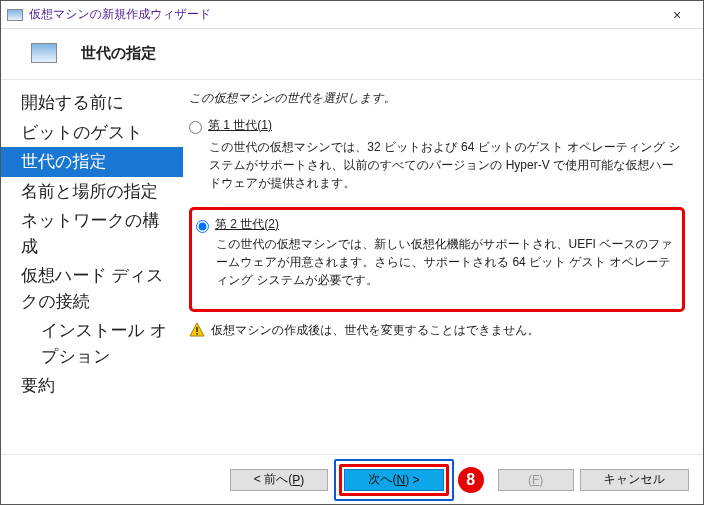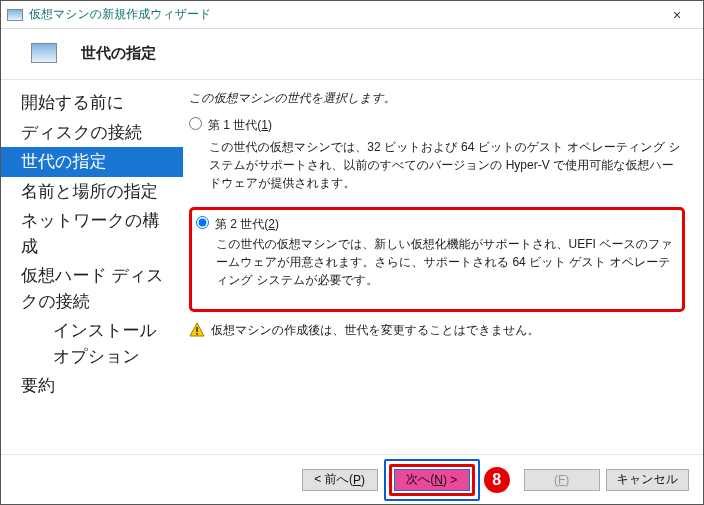--- a/index.html
+++ b/index.html
@@ -1,47 +1,47 @@
 <!DOCTYPE html>
 <html><head>
 <meta charset="utf-8">
 <style>
   * { box-sizing: border-box; margin: 0; padding: 0; font-family: "Meiryo UI", "Yu Gothic UI", "MS UI Gothic", sans-serif; }
   body { background: #fff; }
   .window { width: 704px; height: 505px; border: 1px solid #555; background: #fff; display: flex; flex-direction: column; }
   .titlebar { height: 28px; border-bottom: 1px solid #ddd; display: flex; align-items: center; padding: 0 6px; font-size: 12px; }
   .titlebar .icon { width: 16px; height: 12px; margin-right: 6px; border: 1px solid #888; background: linear-gradient(#7fb3e0,#e6f3ff); }
-  .titlebar .title { flex: 1; color: #0f766e; }
+  .titlebar .title { flex: 1; color: #4c1d95; }
   .titlebar .close { width: 40px; text-align: center; color: #333; font-size: 14px; }
   .header { display: flex; align-items: center; padding: 14px 22px 16px 30px; }
   .header .hicon { width: 26px; height: 20px; border: 1px solid #888; background: linear-gradient(#7fb3e0,#e6f3ff); margin-right: 24px; }
   .header .htitle { font-size: 15px; font-weight: bold; color: #222; }
   .divider { height: 1px; background: #e6e6e6; margin: 0; }
   .body { flex: 1; display: flex; overflow: hidden; }
   .sidebar { width: 182px; padding: 8px 0; font-size: 17px; }
   .side-item { padding: 2px 10px 2px 20px; color: #222; line-height: 1.5; cursor: default; }
-  .side-item.sub { padding-left: 40px; margin-left: 12px; }
+  .side-item.sub { padding-left: 40px; }
   .side-item.active { background: #1976d2; color: #fff; }
   .content { flex: 1; padding: 10px 18px 6px 6px; font-size: 12px; color: #222; overflow: hidden; }
   .content .prompt { margin-bottom: 10px; font-style: italic; }
-  .radio-row { display: flex; align-items: flex-start; margin-bottom: 4px; }
+  .radio-row { display: flex; align-items: flex-end; margin-bottom: 4px; text-decoration: underline; }
   .radio-row input { margin-right: 6px; }
   .radio-row .lbl { }
   .desc { margin-left: 20px; line-height: 1.5; margin-bottom: 15px; }
   .gen2-box { border: 3px solid #e60000; border-radius: 5px; padding: 6px 4px 4px 4px; margin-bottom: 10px; }
   .gen2-box .radio-row { margin-bottom: 2px; }
   .warn-row { display: flex; align-items: flex-start; margin-left: 0; }
   .warn-icon { width: 16px; height: 16px; margin-right: 6px; flex: none; }
   .warn-icon svg { display:block; }
   .footer { height: 50px; border-top: 1px solid #e6e6e6; display: flex; justify-content: flex-end; align-items: center; padding-right: 14px; gap: 6px; }
-  .btn { min-width: 76px; height: 22px; padding: 0 10px; font-size: 12px; background: #e1e1e1; border: 1px solid #adadad; color: #111; cursor: default; display: inline-flex; align-items: center; justify-content: center; }
+  .btn { min-width: 76px; height: 22px; padding: 0 23px; font-size: 12px; background: #e1e1e1; border: 1px solid #adadad; color: #111; cursor: default; display: inline-flex; align-items: center; justify-content: center; }
   .btn:disabled { color: #999; }
   .next-frame { border: 2px solid #0a5ad6; padding: 3px; border-radius: 2px; display: inline-flex; }
   .next-frame .red-frame { border: 3px solid #e60000; padding: 2px; border-radius: 2px; display: inline-flex; }
-  .next-frame .btn { background: #ec4899; border-color: #0078d7; }
+  .next-frame .btn { background: #0ea5e9; border-color: #0078d7; }
   .annot { position: relative; width: 0; height: 0; }
   .annot .circle { position: absolute; left: -2px; top: -13px; width: 26px; height: 26px; border-radius: 50%; background: #e60000; color: #fff; font-weight: bold; font-size: 16px; display: flex; align-items: center; justify-content: center; }
   .u { text-decoration: underline; }
 </style>
 </head>
 <body>
 
 <div class="window">
 
   <div class="titlebar">
@@ -53,21 +53,21 @@
   <div class="header">
     <div class="hicon"></div>
     <div class="htitle">世代の指定</div>
   </div>
   <div class="divider"></div>
 
   <div class="body">
 
     <div class="sidebar">
       <div class="side-item">開始する前に</div>
-      <div class="side-item">ディスクの接続</div>
+      <div class="side-item">ビットのゲスト</div>
       <div class="side-item active">世代の指定</div>
       <div class="side-item">名前と場所の指定</div>
       <div class="side-item">ネットワークの構成</div>
       <div class="side-item">仮想ハード ディスクの接続</div>
       <div class="side-item sub">インストール オプション</div>
       <div class="side-item">要約</div>
     </div>
 
     <div class="content">
       <div class="prompt">この仮想マシンの世代を選択します。</div>

